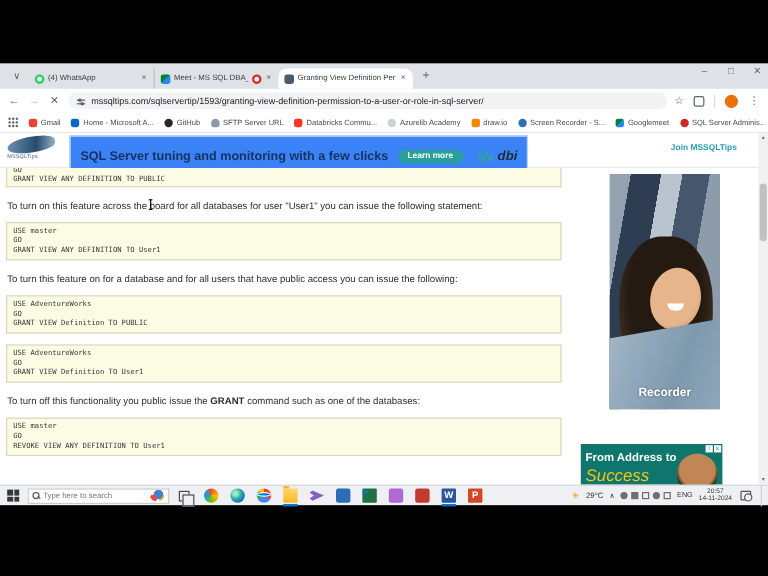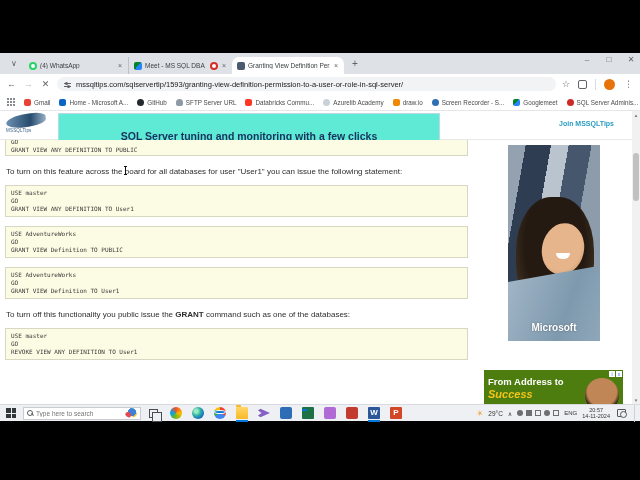--- a/index.html
+++ b/index.html
@@ -50,21 +50,21 @@
   .bm { display:flex; align-items:center; gap:3px; font-size:6.3px; color:#474a4d; white-space:nowrap; }
   .bm-ico { width:7px; height:7px; border-radius:2px; flex:none; }
   .apps-grid { width:8px; height:8px; display:grid; grid-template-columns:repeat(3,2px); grid-template-rows:repeat(3,2px); gap:1px; }
   .apps-grid i { background:#5f6368; border-radius:50%; }
 
   
   .pagehead { position:relative; height:29px; background:#fff; border-bottom:1px solid #e9e9e9; }
   .site-logo { position:absolute; left:6px; top:3px; width:48px; height:22px; }
   .swoosh { width:40px; height:13px; border-radius:60% 40% 50% 50%; background:linear-gradient(100deg,#6f93b5,#274b6d 60%,#9db8cc); transform:rotate(-8deg); }
   .site-logo .logo-text { font-size:4.5px; color:#3b6286; letter-spacing:.2px; margin-top:1px; }
-  .banner { position:absolute; left:58px; top:2px; width:382px; height:25px; background:#5eead4; display:flex; align-items:center; padding:16px 8px; gap:8px; border:1px solid #b9d9e8;flex-direction:column; }
+  .banner { position:absolute; left:58px; top:2px; width:382px; height:25px; background:#3b82f6; display:flex; align-items:center; padding:16px 8px; gap:8px; border:1px solid #b9d9e8; }
   .banner .headline { font-weight:bold; font-size:10.5px; color:#17325e; white-space:nowrap; }
   .learn-btn { background:#29a09b; color:#fff; font-size:7px; font-weight:bold; border:none; border-radius:8px; padding:2px 8px; white-space:nowrap; }
   .dbi-wrap { display:flex; align-items:center; gap:3px; margin-left:4px; }
   .dbi-dots { width:14px; height:9px; background:
       radial-gradient(circle 2px at 2px 3px,#2ba895 95%,transparent),
       radial-gradient(circle 2px at 7px 2px,#2ba895 95%,transparent),
       radial-gradient(circle 2px at 5px 7px,#2ba895 95%,transparent),
       radial-gradient(circle 2px at 11px 6px,#2ba895 95%,transparent); }
   .dbi-text { font-weight:bold; font-style:italic; font-size:11px; color:#1d2a35; }
   .join-link { position:absolute; right:26px; top:9px; font-size:7px; font-weight:bold; color:#2a9bbf; }
@@ -80,23 +80,23 @@
 
   
   .sidebar { position:absolute; left:478px; top:0; width:149px; height:264px; background:#fff; }
   .ad-lufthansa { position:absolute; left:30px; top:5px; width:92px; height:196px; overflow:hidden;
       background:linear-gradient(100deg,#93a1b0 0 14%,#2e3d52 14% 34%,#b9c4cf 34% 48%,#45566d 48% 66%,#8d9cab 66%); }
   .hair { position:absolute; left:8px; top:52px; width:78px; height:120px; border-radius:45%; background:radial-gradient(ellipse at 50% 40%,#241a12 55%,#3a2c1e 75%,transparent 78%); }
   .face { position:absolute; left:34px; top:78px; width:42px; height:52px; border-radius:50%; background:radial-gradient(ellipse at 45% 45%,#e7b58c 60%,#c99468 90%); transform:rotate(12deg); }
   .smile { position:absolute; left:48px; top:108px; width:14px; height:6px; border-radius:0 0 10px 10px; background:#fff; }
   .denim { position:absolute; left:-12px; top:130px; width:110px; height:80px; background:linear-gradient(120deg,#a9bccb,#7e99ae 60%,#94abbe); transform:rotate(-10deg); }
   .ad1-brand { position:absolute; left:0; right:0; bottom:8px; text-align:center; color:#fff; font-weight:bold; font-size:10px; text-shadow:0 0 2px rgba(0,0,0,.4); }
-  .ad2 { position:absolute; left:6px; top:230px; width:139px; height:34px; background:#4d7c0f; overflow:hidden; }
+  .ad2 { position:absolute; left:6px; top:230px; width:118px; height:34px; background:#0f766e; overflow:hidden; }
   .ad2-line1 { margin:6px 0 0 4px; color:#fff; font-weight:bold; font-size:9.5px; }
-  .ad2-line2 { margin:1px 0 4px 4px; color:#f5c518; font-weight:bold; font-size:11px; font-style:italic; }
+  .ad2-line2 { margin:1px 0 4px 4px; color:#f5c518; font-weight:normal; font-size:14px; font-style:italic; }
   .ad2-face { position:absolute; right:4px; top:8px; width:34px; height:34px; border-radius:50%; background:radial-gradient(circle at 50% 40%,#c08655 55%,#2b1d12 70%); }
   .adchoices { position:absolute; right:1px; top:1px; display:flex; gap:1px; }
   .adchoices span { width:6px; height:6px; background:#fff; color:#1a73e8; font-size:5px; line-height:6px; text-align:center; }
 
   
   .scrollbar { position:absolute; right:0; top:58px; width:8px; height:293px; background:#f1f1f1; font-size:5px; color:#707070; }
   .scrollbar .arr { position:absolute; left:0; width:8px; height:8px; text-align:center; line-height:8px; }
   .arr.up { top:0; } .arr.down { bottom:0; }
   .thumb { position:absolute; left:1px; top:42px; width:6px; height:48px; background:#c1c1c1; border-radius:3px; }
 
@@ -290,20 +290,21 @@
         </div>
 
         <p class="para">To turn on this feature across the board for all databases for user "User1" you can issue the following statement:</p>
 
         <div class="codeblock">
           <div>USE master</div>
           <div>GO</div>
           <div>GRANT VIEW ANY DEFINITION TO User1</div>
         </div>
 
+        <p class="para">To turn this feature on for a database and for all users that have public access you can issue the following:</p>
 
         <div class="codeblock">
           <div>USE AdventureWorks</div>
           <div>GO</div>
           <div>GRANT VIEW Definition TO PUBLIC</div>
         </div>
 
 
         <div class="codeblock">
           <div>USE AdventureWorks</div>
@@ -319,21 +320,21 @@
           <div>REVOKE VIEW ANY DEFINITION TO User1</div>
         </div>
       </div>
 
       <div class="sidebar">
         <div class="ad-lufthansa">
           <div class="hair"></div>
           <div class="face"></div>
           <div class="smile"></div>
           <div class="denim"></div>
-          <div class="ad1-brand">Microsoft</div>
+          <div class="ad1-brand">Recorder</div>
         </div>
         <div class="ad2">
           <div class="ad2-face"></div>
           <div class="adchoices">
             <span>i</span>
             <span>x</span>
           </div>
           <div class="ad2-line1">From Address to</div>
           <div class="ad2-line2">Success</div>
         </div>

